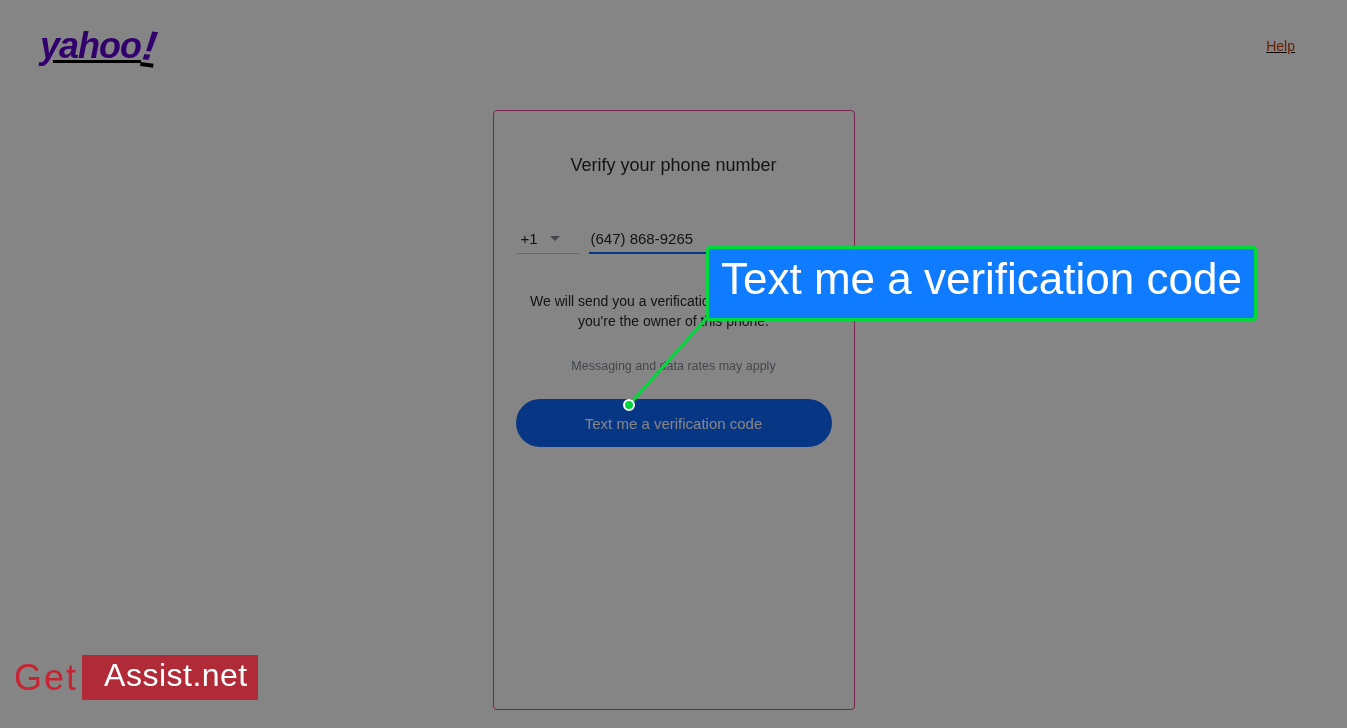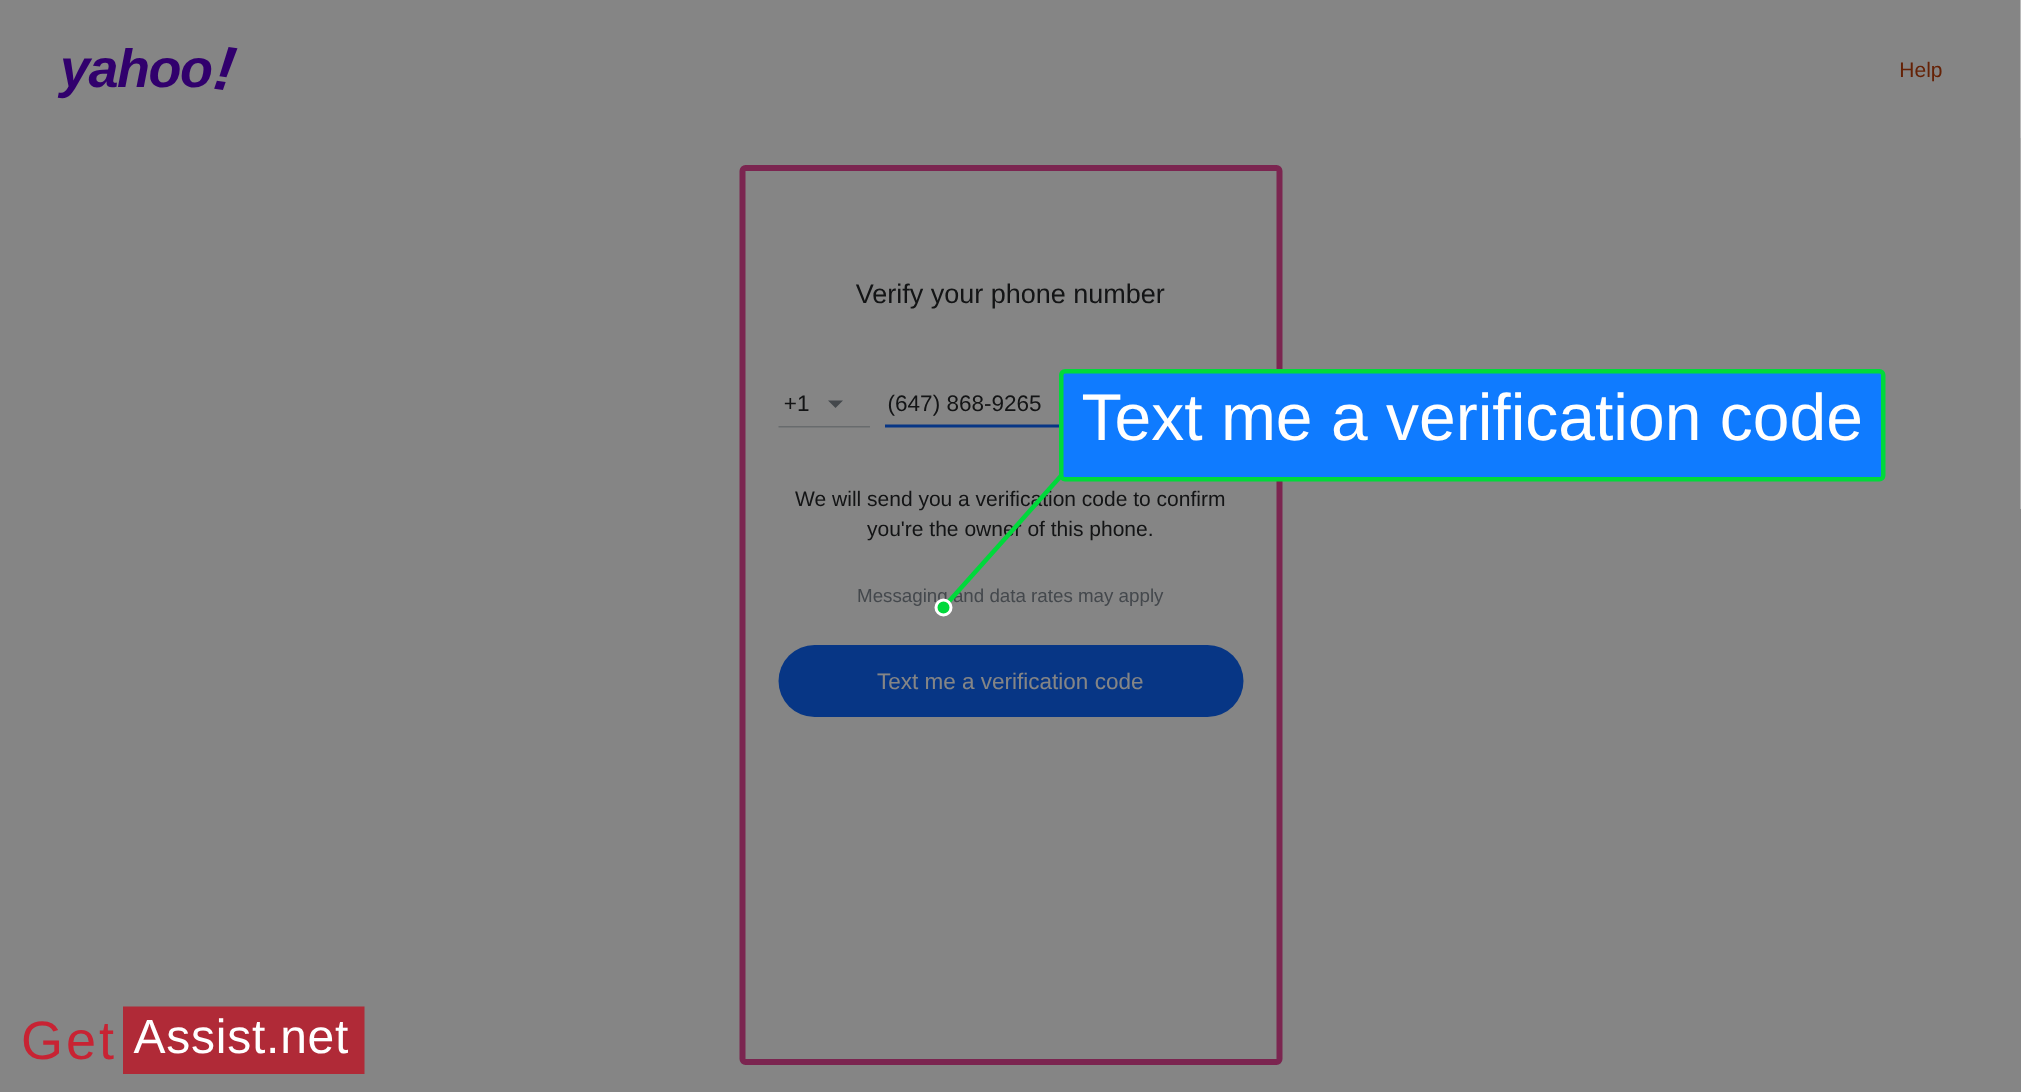--- a/index.html
+++ b/index.html
@@ -15,20 +15,21 @@
       position: relative;
       overflow: hidden;
     }
     .header {
       height: 92px;
       display: flex;
       justify-content: space-between;
       align-items: center;
       padding: 0 52px 0 40px;
       background: #ffffff;
+      text-decoration: underline;
     }
     .logo {
       font-size: 36px;
       font-weight: 800;
       color: #5F01D1;
       font-style: italic;
       letter-spacing: -1px;
       display: flex;
       align-items: center;
     }
@@ -46,23 +47,23 @@
     }
     .main {
       display: flex;
       justify-content: center;
       padding-top: 18px;
     }
     .card {
       width: 362px;
       min-height: 600px;
       background: #ffffff;
-      border: 4px solid #ec4899;
+      border: 1px solid #ec4899;
       border-radius: 4px;
-      padding: 72px 22px 20px 22px;
+      padding: 44px 22px 20px 22px;
     }
     .card-title {
       font-size: 18px;
       color: #26282a;
       text-align: center;
       font-weight: 400;
       margin-bottom: 50px;
     }
     .phone-row {
       display: flex;
@@ -152,35 +153,35 @@
       top: 399px;
       width: 12px;
       height: 12px;
       border-radius: 50%;
       background: #00D93B;
       border: 2px solid #ffffff;
     }
     .watermark {
       position: absolute;
       left: 14px;
-      bottom: 12px;
+      bottom: 28px;
       display: flex;
       align-items: center;
       font-size: 36px;
       font-weight: 500;
     }
     .watermark-get {
       color: #C82333;
       letter-spacing: 2px;
       margin-right: 4px;
     }
     .watermark-assist {
       background: #B02A37;
       color: #ffffff;
-      padding: 2px 10px 6px 7px;
+      padding: 2px 10px 6px 22px;
       letter-spacing: 0.5px;
       font-size: 32px;
     }
   </style>
 </head>
 <body>
 
 <div class="header">
   <div class="logo">
     <span>yahoo</span>

